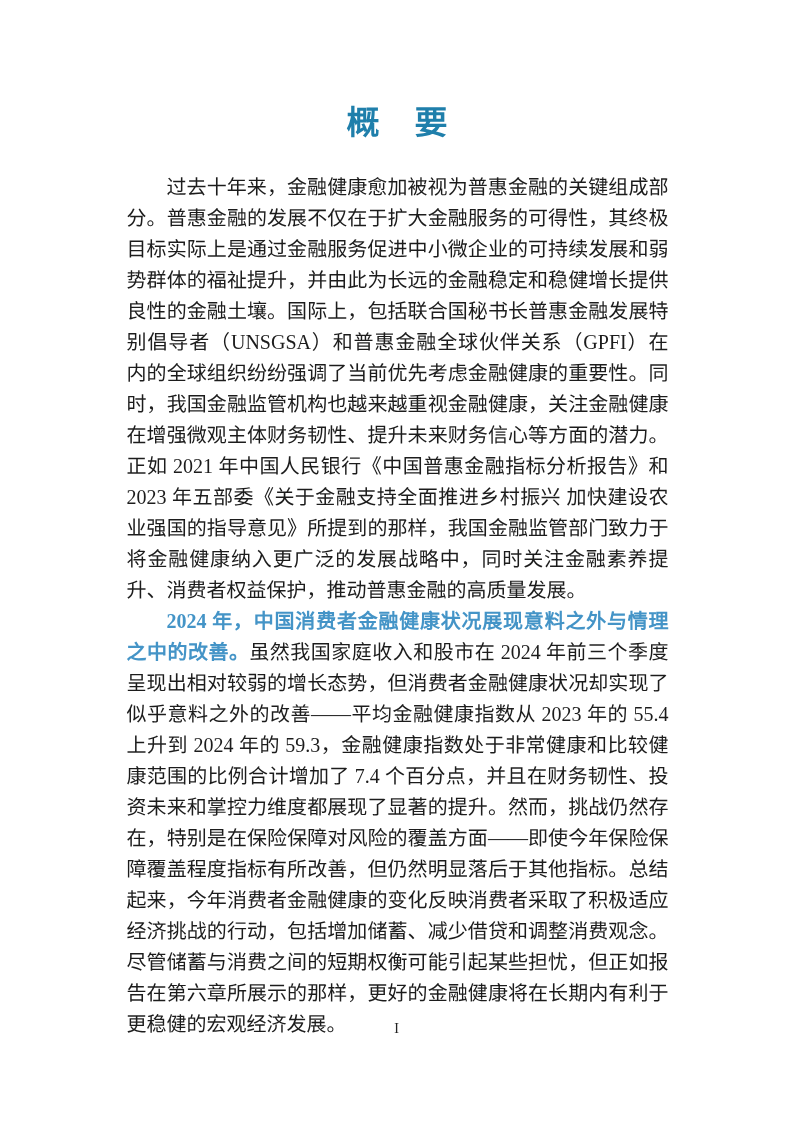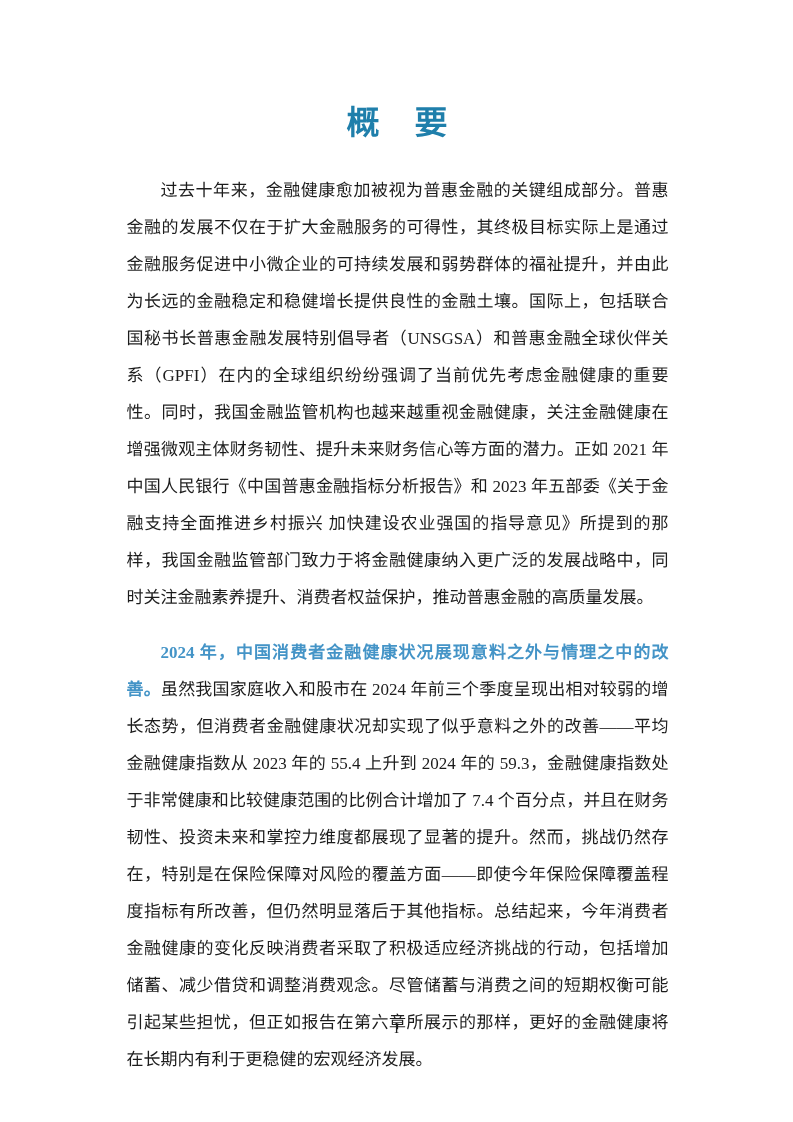--- a/index.html
+++ b/index.html
@@ -23,29 +23,29 @@
     margin: 0 0 28px 0;
     text-align: center;
     font-size: 33px;
     line-height: 42px;
     font-weight: bold;
     color: #1f7fab;
     letter-spacing: 1px;
   }
   .para {
     margin: 0;
-    font-size: 17px;
-    line-height: 37px;
+    font-size: 20px;
+    line-height: 31px;
     text-align: justify;
     text-align-last: left;
     text-indent: 2em;
     word-break: break-all;
   }
   .para-spaced {
-    margin-top: 18px;
+    margin-top: 0;
   }
   .lead-highlight {
     color: #4494c7;
     font-weight: bold;
   }
   .page-number {
     position: absolute;
     bottom: 85px;
     left: 0;
     width: 100%;

